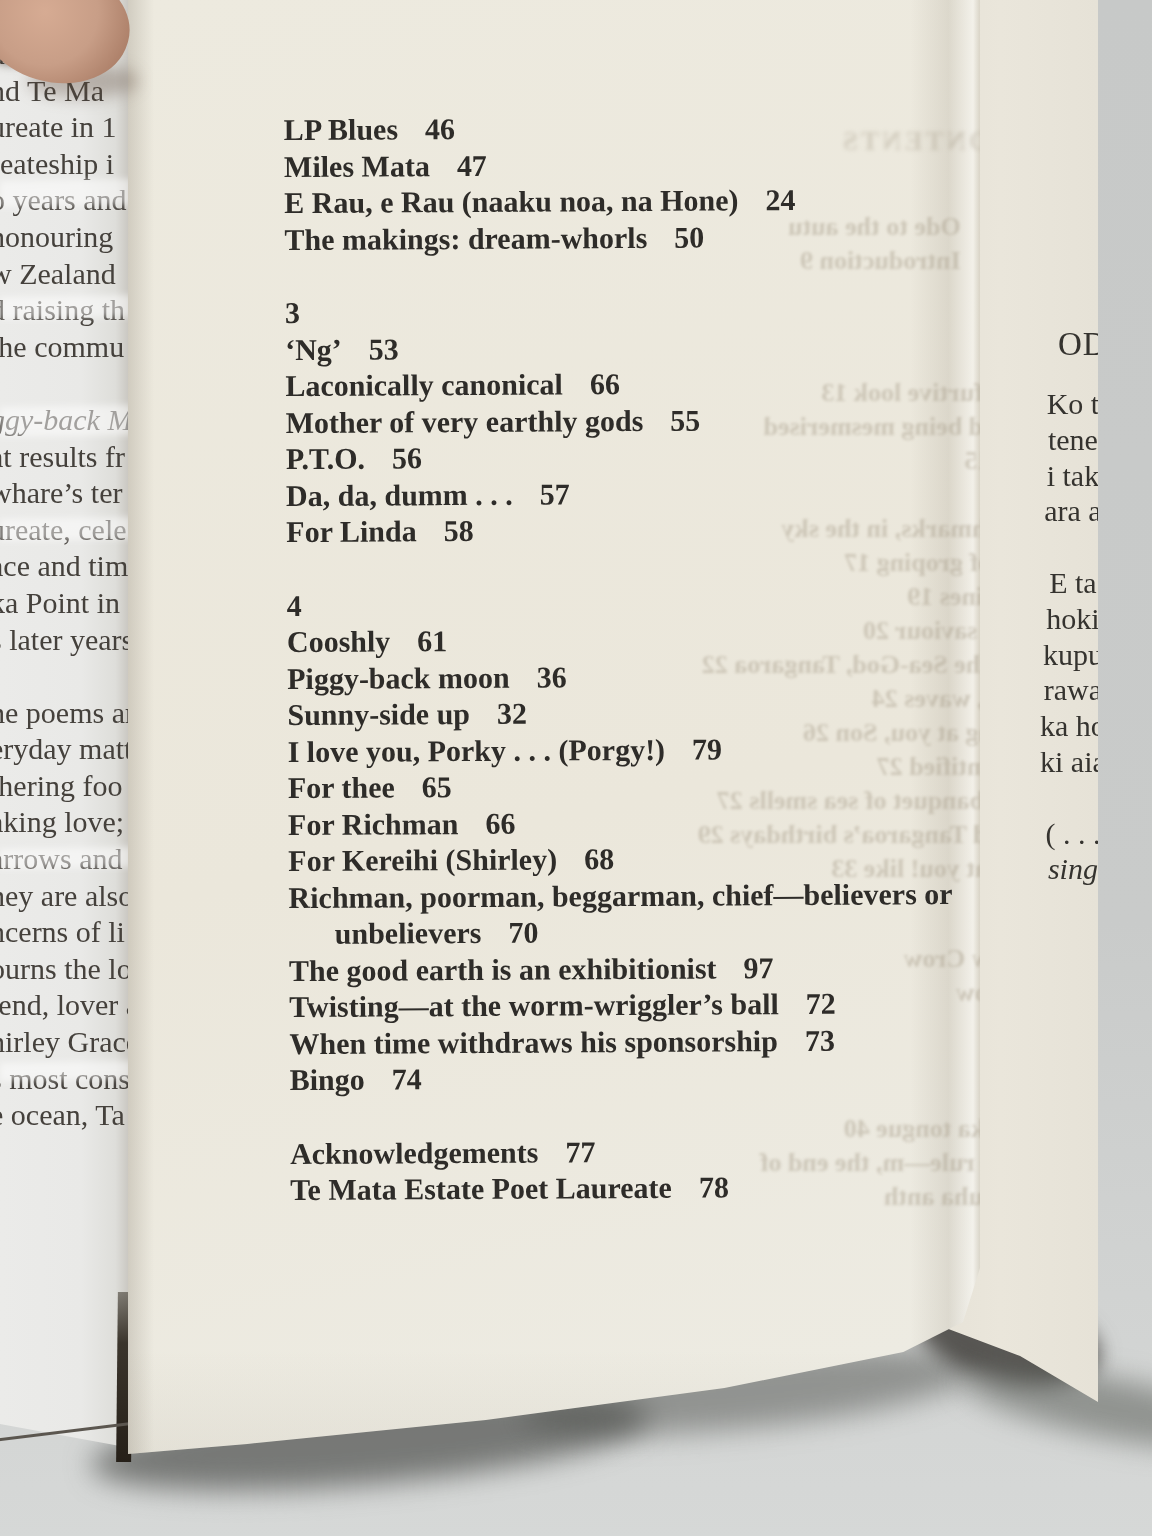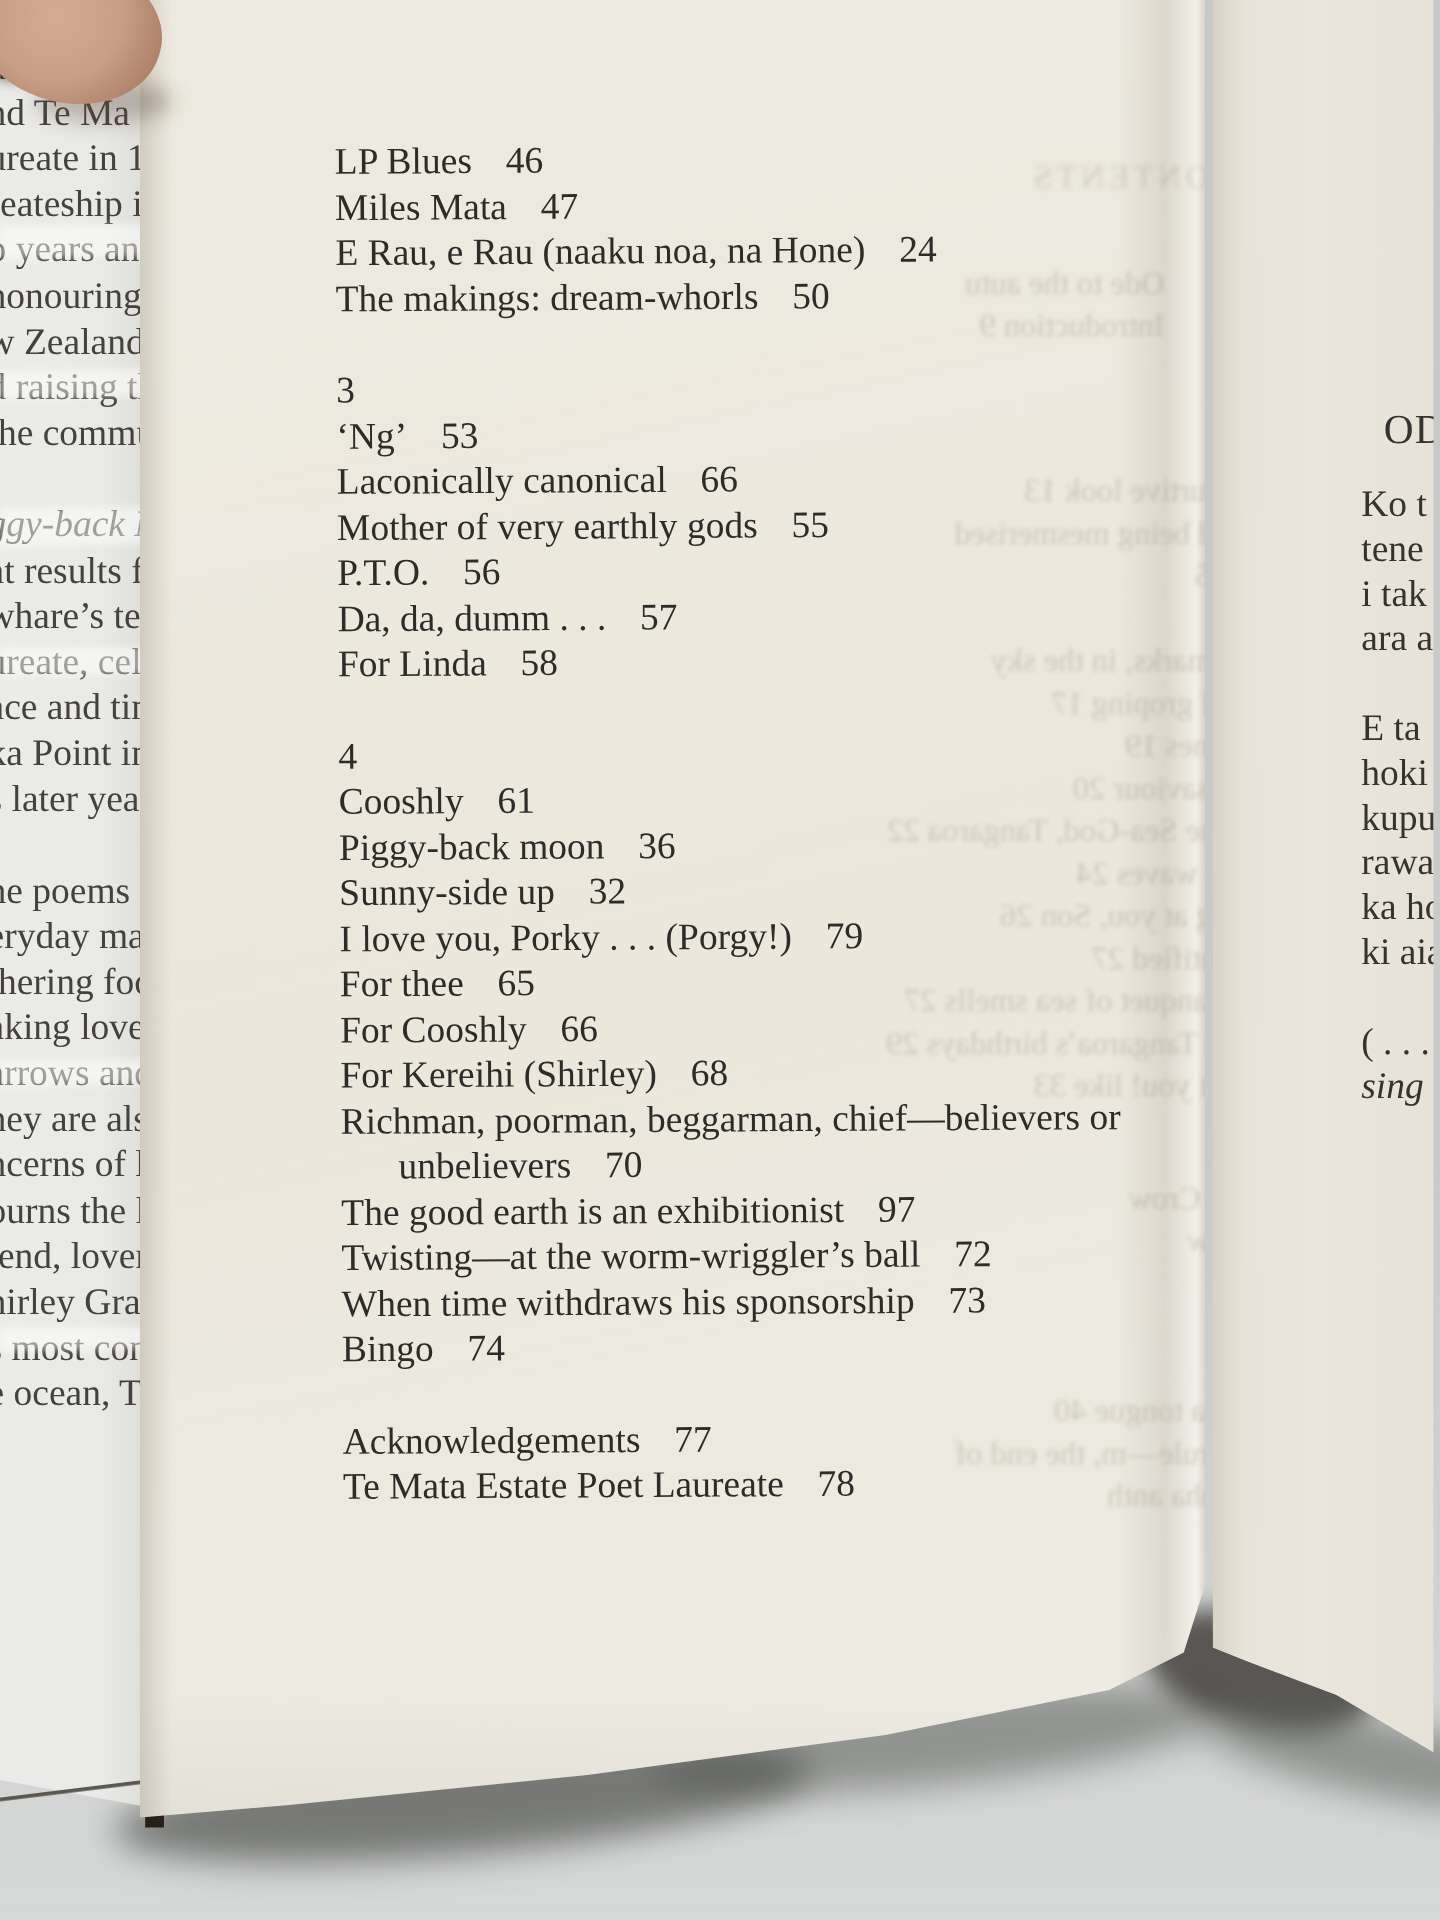--- a/index.html
+++ b/index.html
@@ -28,35 +28,35 @@
   .lf.it{font-style:italic;}
   .glare{position:absolute;left:0;width:131px;background:rgba(255,255,255,.5);
          filter:blur(3px);transform:rotate(-1deg);}
   
   .cover-strip{position:absolute;left:117px;top:1292px;width:15px;height:170px;
                background:linear-gradient(180deg,#46403699 0%,#3b352c 30%,#262019 100%);
                transform:rotate(.6deg);}
   .left-bottom-line{position:absolute;left:-4px;top:1430px;width:140px;height:3px;
                     background:#5b564f;transform:rotate(-7deg);filter:blur(.6px);}
   
-  .right-page{position:absolute;left:970px;top:0;width:177px;height:1412px;
+  .right-page{position:absolute;left:921px;top:0;width:177px;height:1412px;
               background:linear-gradient(90deg,#d8d2c5 0%,#e7e3d8 14%,#eae6db 45%,#e6e2d7 100%);
               clip-path:polygon(0 0,100% 0,100% 1402px,56% 1356px,17% 1330px,0 1318px);
-              color:#35332f;}
+              color:#35332f;text-align:center;}
   .rp-heading{position:absolute;left:137px;top:326px;font-size:33px;letter-spacing:1px;}
   .rp-lines{position:absolute;left:119px;top:386px;font-size:30px;line-height:35.8px;
             white-space:nowrap;}
   .rp-lines .rl{height:35.8px;}
   .rl.it{font-style:italic;}
   
-  .main-page{position:absolute;left:112px;top:0;width:852px;height:1470px;
+  .main-page{position:absolute;left:128px;top:0;width:852px;height:1470px;
              background:linear-gradient(168deg,#edeadf 0%,#ebe7db 55%,#edebe2 92%);
              clip-path:polygon(0 0,100% 0,100% 1268px,98% 1322px,91% 1352px,70% 1388px,
                                42% 1420px,14% 1444px,0 1454px);
-             color:#2e2c29;}
+             color:#2e2c29;font-weight:bold;}
   .curl-right{position:absolute;right:0;top:0;width:70px;height:100%;
               background:linear-gradient(90deg,rgba(120,110,92,0) 0%,rgba(120,110,92,.14) 55%,
                           rgba(255,255,255,.35) 90%,rgba(160,150,130,.25) 100%);}
   .curl-bottom{position:absolute;left:0;bottom:0;width:100%;height:120px;
                background:linear-gradient(180deg,rgba(130,120,100,0) 0%,rgba(130,120,100,.10) 100%);}
   .gutter-shade{position:absolute;left:0;top:0;width:26px;height:100%;
                 background:linear-gradient(90deg,rgba(110,100,85,.22),rgba(110,100,85,0));}
   .toc{position:absolute;left:159px;top:96px;width:680px;padding-top:14px;
        font-size:30px;line-height:36.5px;transform:rotate(-.35deg);}
   .toc-section + .toc-section{margin-top:37px;}
@@ -210,21 +210,21 @@
         <div class="entry"><span class="t">Da, da, dumm . . .</span><span class="pg">57</span></div>
         <div class="entry"><span class="t">For Linda</span><span class="pg">58</span></div>
       </div>
       <div class="toc-section">
         <div class="sec-label">4</div>
         <div class="entry"><span class="t">Cooshly</span><span class="pg">61</span></div>
         <div class="entry"><span class="t">Piggy-back moon</span><span class="pg">36</span></div>
         <div class="entry"><span class="t">Sunny-side up</span><span class="pg">32</span></div>
         <div class="entry"><span class="t">I love you, Porky . . . (Porgy!)</span><span class="pg">79</span></div>
         <div class="entry"><span class="t">For thee</span><span class="pg">65</span></div>
-        <div class="entry"><span class="t">For Cooshly</span><span class="pg">66</span></div>
+        <div class="entry"><span class="t">For Richman</span><span class="pg">66</span></div>
         <div class="entry"><span class="t">For Kereihi (Shirley)</span><span class="pg">68</span></div>
         <div class="entry"><span class="t">Richman, poorman, beggarman, chief—believers or unbelievers</span><span class="pg">70</span></div>
         <div class="entry"><span class="t">The good earth is an exhibitionist</span><span class="pg">97</span></div>
         <div class="entry"><span class="t">Twisting—at the worm-wriggler’s ball</span><span class="pg">72</span></div>
         <div class="entry"><span class="t">When time withdraws his sponsorship</span><span class="pg">73</span></div>
         <div class="entry"><span class="t">Bingo</span><span class="pg">74</span></div>
       </div>
       <div class="toc-section">
         <div class="entry"><span class="t">Acknowledgements</span><span class="pg">77</span></div>
         <div class="entry"><span class="t">Te Mata Estate Poet Laureate</span><span class="pg">78</span></div>

